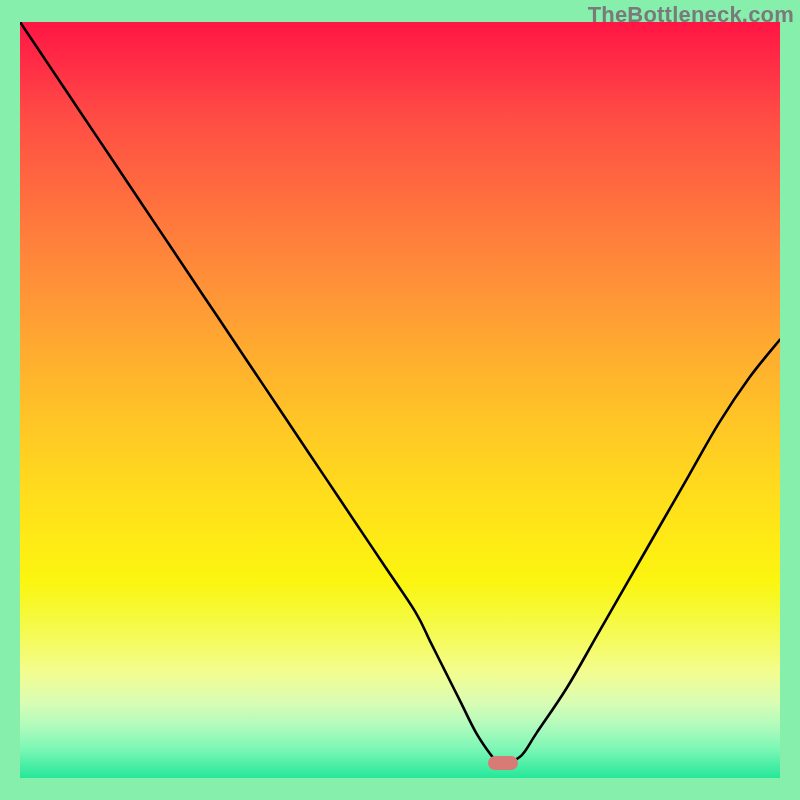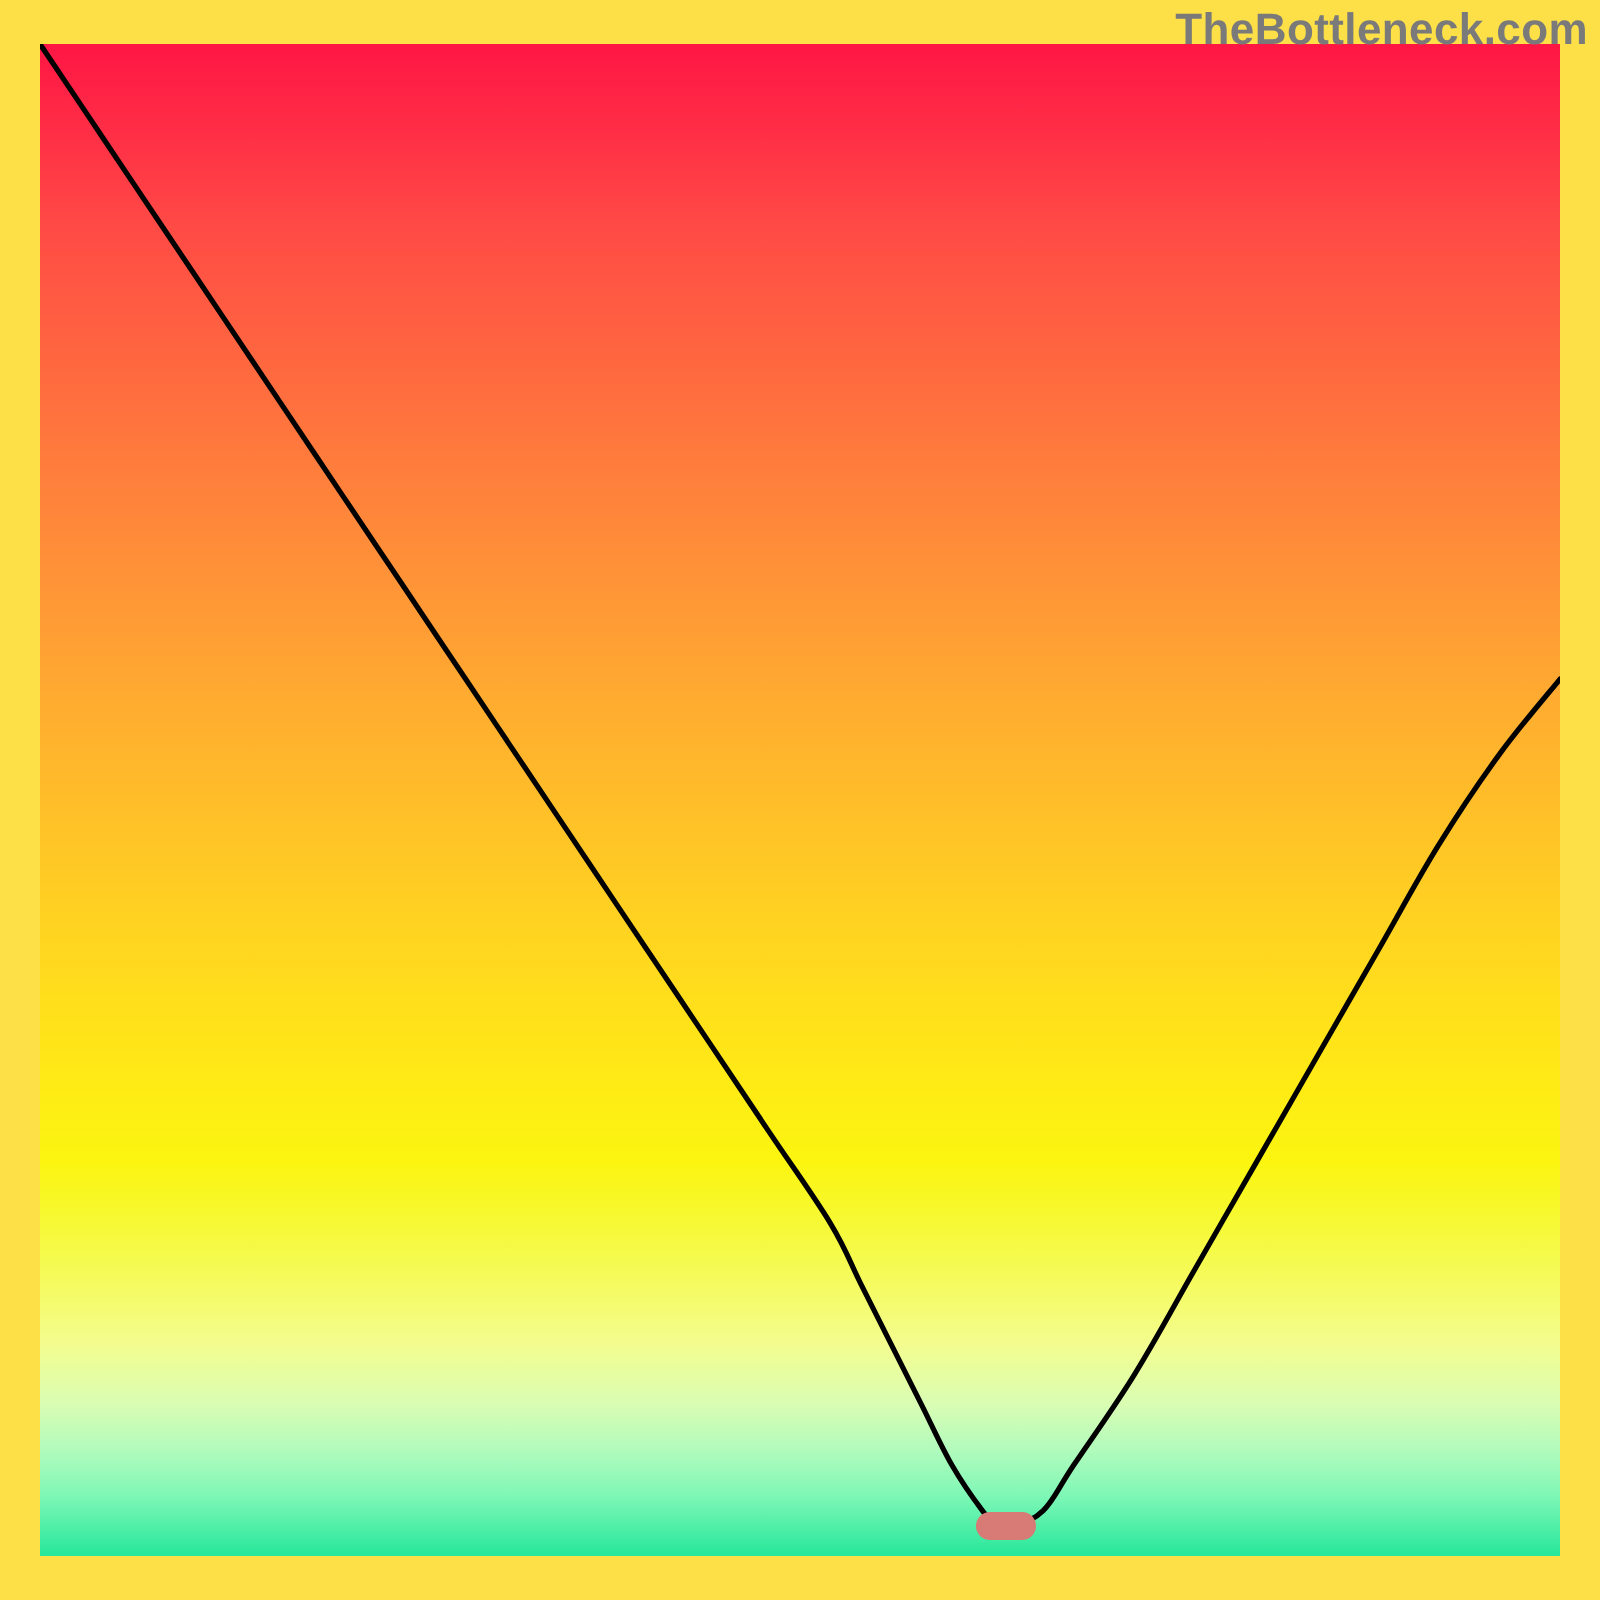--- a/index.html
+++ b/index.html
@@ -1,21 +1,21 @@
 <!DOCTYPE html>
 <html><head>
 <meta charset="utf-8">
 <style>
   * { margin: 0; padding: 0; box-sizing: border-box; }
   html, body { width: 800px; height: 800px; overflow: hidden; background: #000; }
   .frame {
     position: relative;
     width: 800px;
     height: 800px;
-    background: #fde047;
+    background: #86efac;
   }
   .plot-area {
     position: absolute;
     left: 20px;
     top: 22px;
     width: 760px;
     height: 756px;
     
     background: linear-gradient(to bottom,
       #ff1644 0%,

